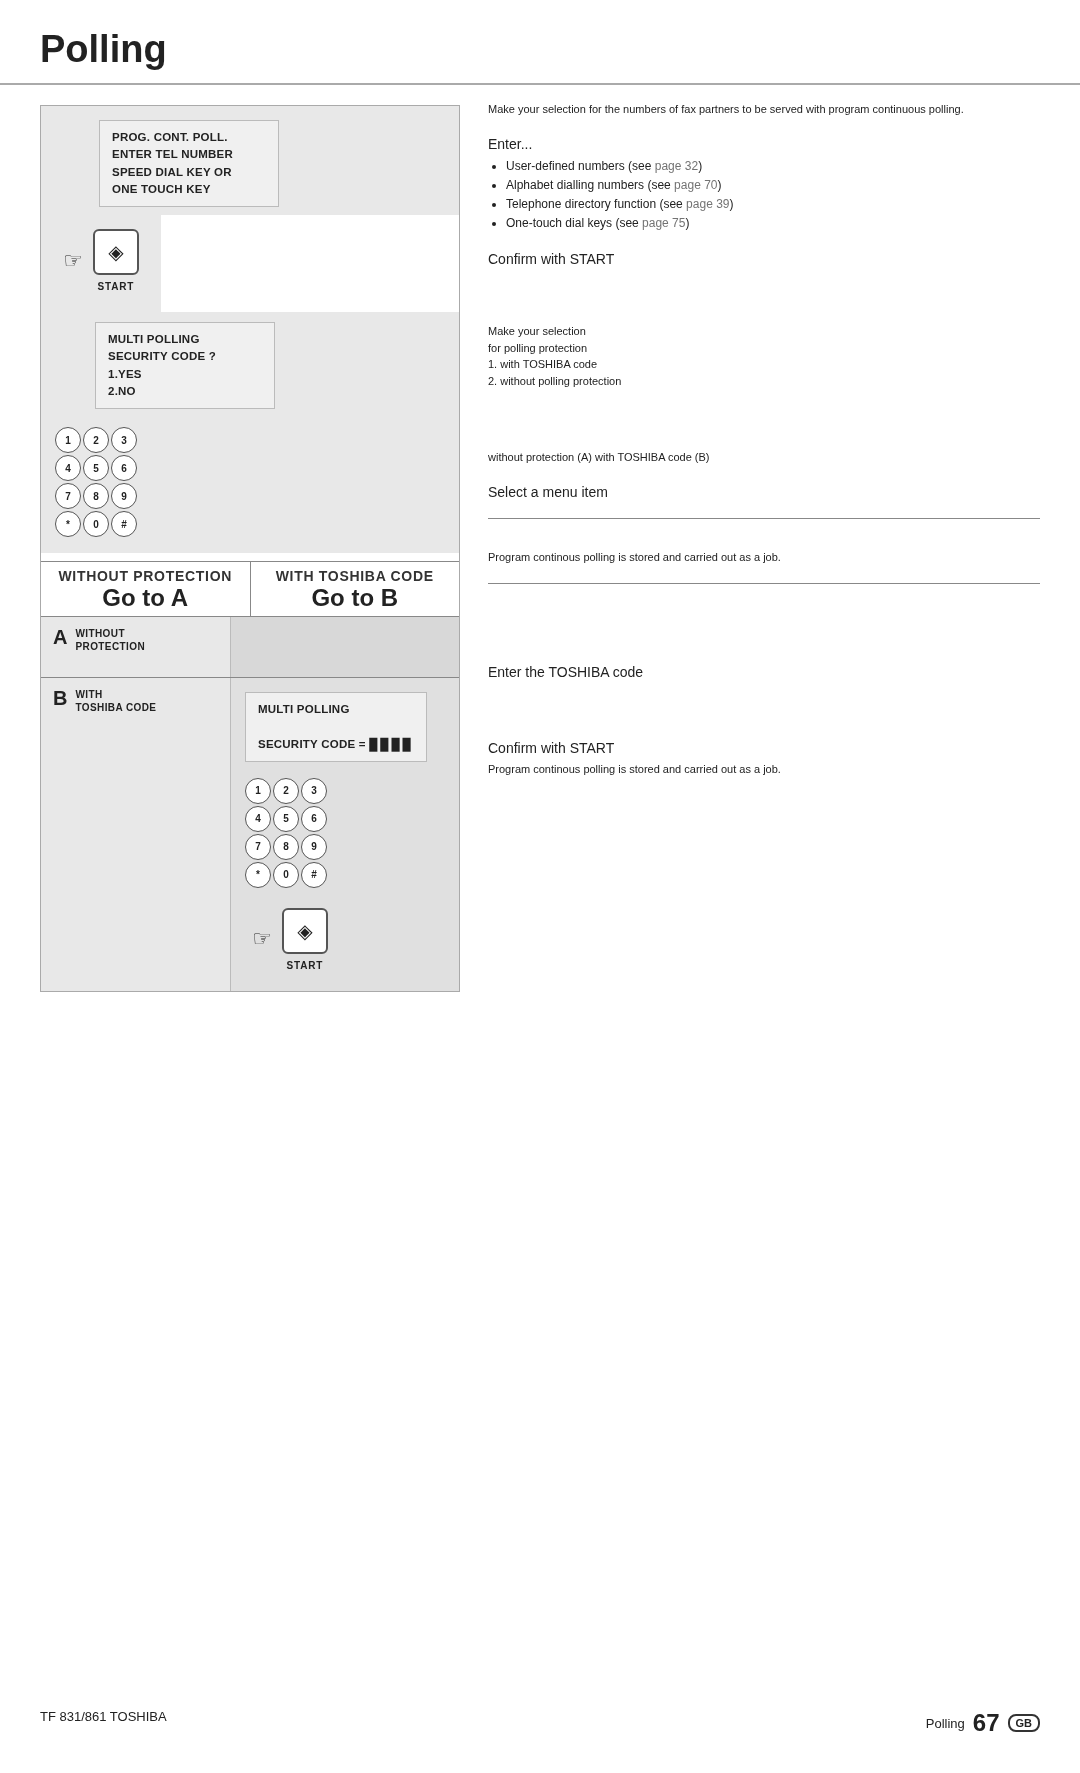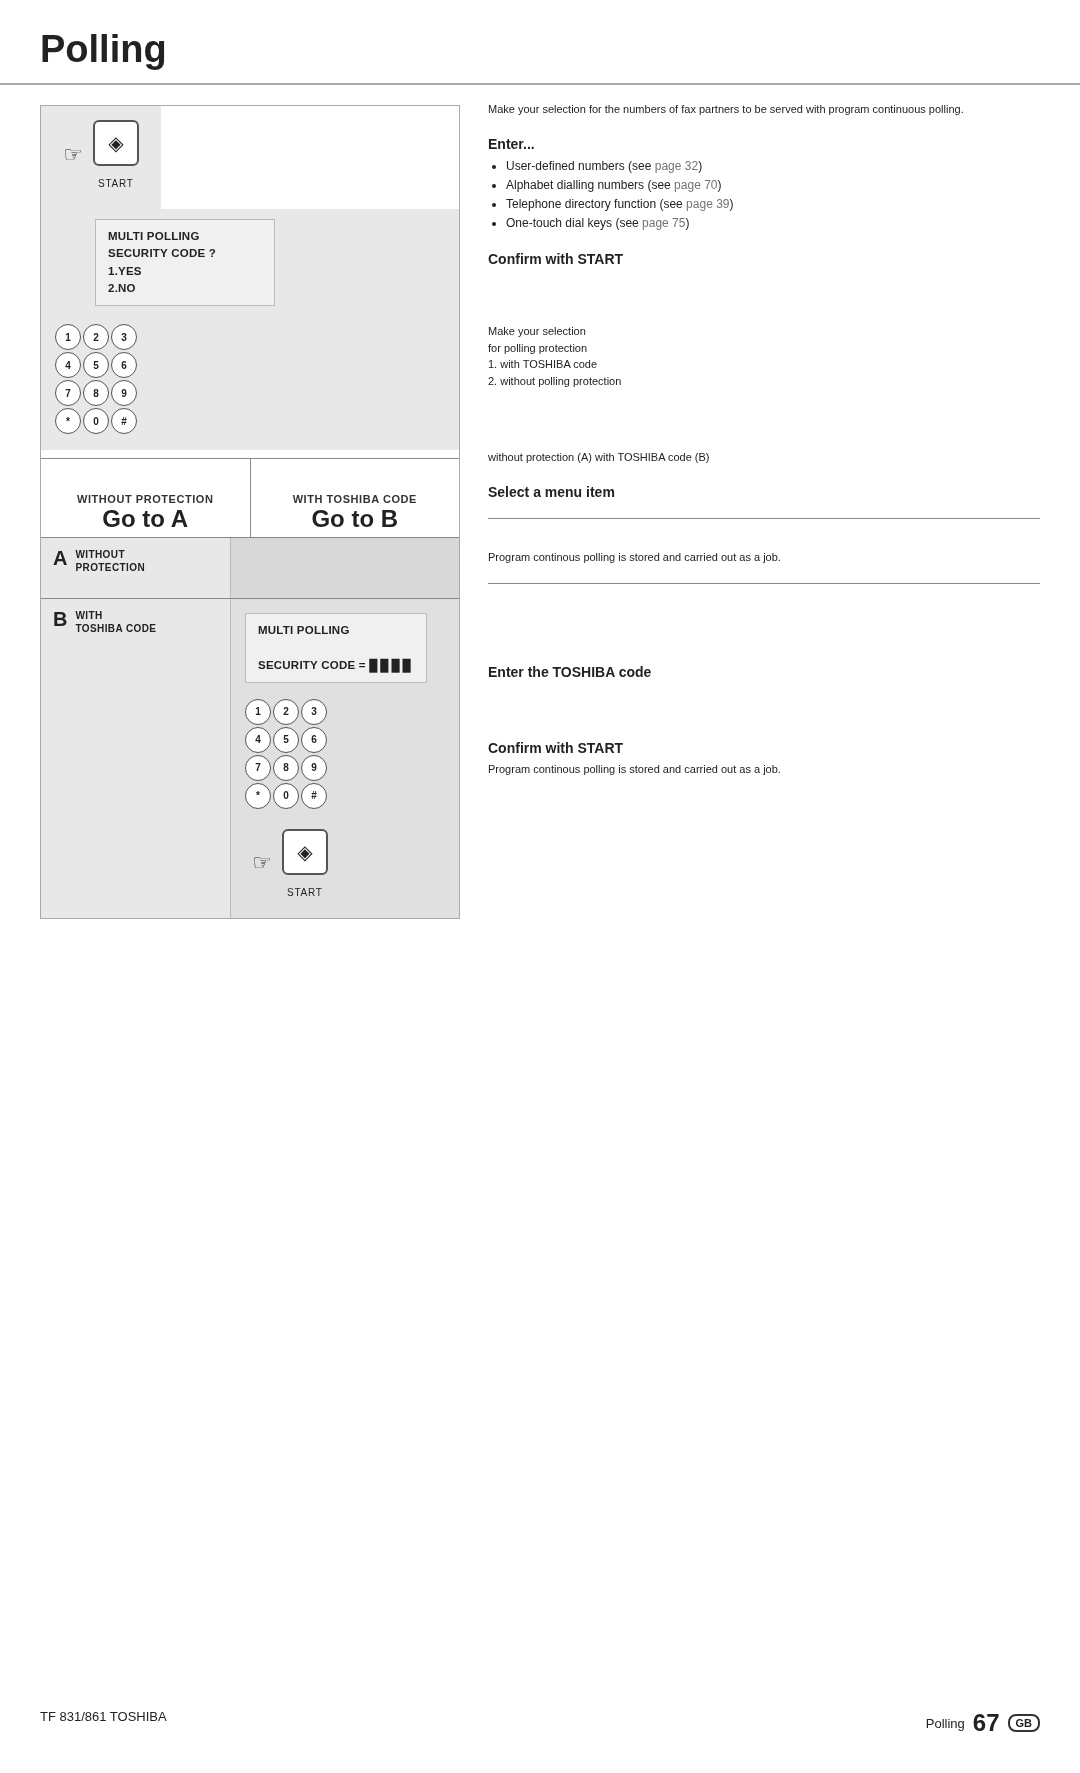--- a/index.html
+++ b/index.html
@@ -92,24 +92,24 @@
       border: 2px solid #555;
       border-radius: 6px;
       display: flex;
       align-items: center;
       justify-content: center;
       font-size: 20px;
       background: #fff;
     }
     .start-label {
       font-size: 10px;
-      font-weight: normal;
+      font-weight: bold;
       letter-spacing: 0.08em;
       text-transform: uppercase;
-      margin-top: 12px;
+      margin-top: 6px;
     }
     .section-letter {
       font-size: 20px;
       font-weight: bold;
       line-height: 1;
     }
     .section-sublabel {
       font-size: 10px;
       font-weight: bold;
       text-transform: uppercase;
@@ -122,26 +122,25 @@
       display: flex;
       border-top: 1.5px solid #888;
       margin-top: 8px;
     }
     .goto-cell {
       flex: 1;
       text-align: center;
       padding: 6px 4px 4px 4px;
     }
     .goto-label-small {
-      font-size: 11px;
+      font-size: 14px;
       font-weight: bold;
       text-transform: uppercase;
       letter-spacing: 0.05em;
       color: #333;
-      margin-top: 28px;
     }
     .goto-label-big {
       font-size: 24px;
       font-weight: bold;
       display: block;
     }
     .goto-cell-divider {
       width: 1px;
       background: #888;
     }
@@ -150,21 +149,21 @@
     .desc-item {
       margin-bottom: 18px;
     }
     .desc-item p {
       font-size: 11px;
       line-height: 1.5;
       margin-bottom: 4px;
     }
     .desc-heading {
       font-size: 14px;
-      font-weight: bold;
+      font-weight: normal;
       margin-bottom: 5px;
       margin-top: 8px;
     }
     .desc-item ul {
       padding-left: 18px;
     }
     .desc-item ul li {
       font-size: 12px;
       line-height: 1.6;
     }
@@ -264,20 +263,29 @@
 <body>
 
 <div class="page-title">Polling</div>
 
 <div class="main-content">
 
   <div class="diagram-col">
 
     <div class="diagram-wrapper">
 
+      <div style="background:#e8e8e8; padding:14px 14px 8px 14px; display:flex; align-items:flex-start; gap:14px;">
+        <div style="width:30px;"></div>
+        <div class="box-panel">
+          <span>PROG. CONT. POLL.</span><br>
+          <span>ENTER TEL NUMBER</span><br>
+          <span>SPEED DIAL KEY OR</span><br>
+          <span>ONE TOUCH KEY</span>
+        </div>
+      </div>
 
       <div style="background:#e8e8e8; padding:4px 14px 14px 14px; display:flex; flex-direction:column; align-items:center; width:120px;">
         <div class="start-row">
           <span class="hand-icon">☞</span>
           <div style="display:flex;flex-direction:column;align-items:center;">
             <div class="start-btn">◈</div>
             <div class="start-label">START</div>
           </div>
         </div>
       </div>

